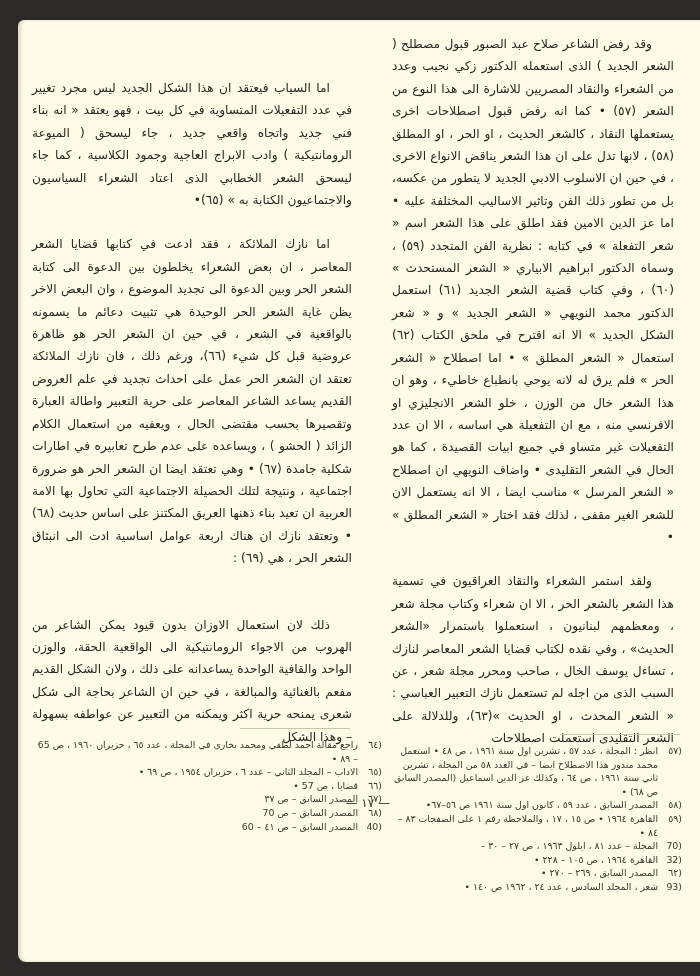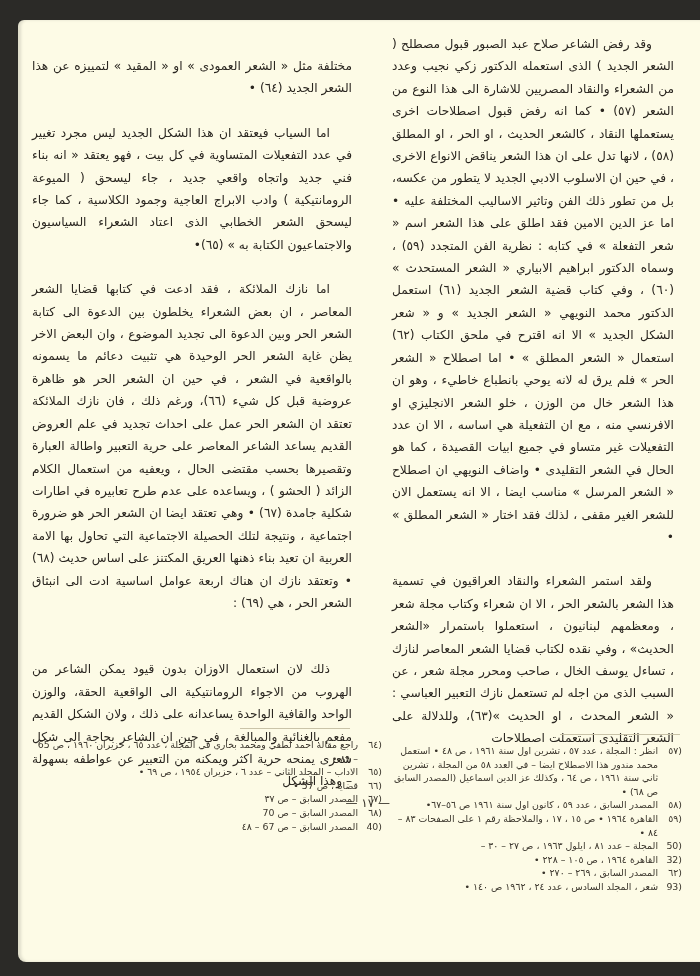--- a/index.html
+++ b/index.html
@@ -59,39 +59,38 @@
     </div>
   <div class="fnrow">
       <span class="num">(٥٨</span>
       <span class="txt">المصدر السابق ، عدد ٥٩ ، كانون اول سنة ١٩٦١ ص ٥٦–٦٧•</span>
     </div>
   <div class="fnrow">
       <span class="num">(٥٩</span>
       <span class="txt">القاهرة ١٩٦٤ • ص ١٥ ، ١٧ ، والملاحظة رقم ١ على الصفحات ٨٣ – ٨٤ •</span>
     </div>
   <div class="fnrow">
-      <span class="num">(50</span>
+      <span class="num">(70</span>
       <span class="txt">المجلة – عدد ٨١ ، ايلول ١٩٦٣ ، ص ٢٧ – ٣٠ –</span>
     </div>
   <div class="fnrow">
       <span class="num">(32</span>
       <span class="txt">القاهرة ١٩٦٤ ، ص ١٠٥ – ٢٢٨ •</span>
     </div>
   <div class="fnrow">
       <span class="num">(٦٢</span>
       <span class="txt">المصدر السابق ، ٢٦٩ – ٢٧٠ •</span>
     </div>
   <div class="fnrow">
       <span class="num">(93</span>
       <span class="txt">شعر ، المجلد السادس ، عدد ٢٤ ، ١٩٦٢ ص ١٤٠ •</span>
     </div>
 </div>
 
 <div class="col left-col">
-  <p>مختلفة مثل « الشعر العمودى » او « المقيد » لتمييزه عن هذا الشعر الجديد (٦٤) •</p>
   <div class="gap"></div>
   <p class="indent">اما السياب فيعتقد ان هذا الشكل الجديد ليس مجرد تغيير في عدد التفعيلات المتساوية في كل بيت ، فهو يعتقد « انه بناء فني جديد واتجاه واقعي جديد ، جاء ليسحق ( الميوعة الرومانتيكية ) وادب الابراج العاجية وجمود الكلاسية ، كما جاء ليسحق الشعر الخطابي الذى اعتاد الشعراء السياسيون والاجتماعيون الكتابة به » (٦٥)•</p>
   <div class="gap"></div>
   <p class="indent">اما نازك الملائكة ، فقد ادعت في كتابها <b>قضايا الشعر المعاصر</b> ، ان بعض الشعراء يخلطون بين الدعوة الى كتابة الشعر الحر وبين الدعوة الى تجديد الموضوع ، وان البعض الاخر يظن غاية الشعر الحر الوحيدة هي تثبيت دعائم ما يسمونه بالواقعية في الشعر ، في حين ان الشعر الحر هو ظاهرة عروضية قبل كل شيء (٦٦)، ورغم ذلك ، فان نازك الملائكة تعتقد ان الشعر الحر عمل على احداث تجديد في علم العروض القديم يساعد الشاعر المعاصر على حرية التعبير واطالة العبارة وتقصيرها بحسب مقتضى الحال ، ويعفيه من استعمال الكلام الزائد ( الحشو ) ، ويساعده على عدم طرح تعابيره في اطارات شكلية جامدة (٦٧) • وهي تعتقد ايضا ان الشعر الحر هو ضرورة اجتماعية ، ونتيجة لتلك الحصيلة الاجتماعية التي تحاول بها الامة العربية ان تعيد بناء ذهنها العريق المكتنز على اساس حديث (٦٨) • وتعتقد نازك ان هناك اربعة عوامل اساسية ادت الى انبثاق الشعر الحر ، هي (٦٩) :</p>
   <div class="gap"></div>
   <div class="gap"></div>
   <p class="indent">ذلك لان استعمال الاوزان بدون قيود يمكن الشاعر من الهروب من الاجواء الرومانتيكية الى الواقعية الحقة، والوزن الواحد والقافية الواحدة يساعدانه على ذلك ، ولان الشكل القديم مفعم بالغنائية والمبالغة ، في حين ان الشاعر بحاجة الى شكل شعرى يمنحه حرية اكثر ويمكنه من التعبير عن عواطفه بسهولة – وهذا الشكل</p>
 </div>
 
 <div class="rule" style="left:240px; top:728px; width:110px;"></div>
@@ -112,17 +111,17 @@
   <div class="fnrow">
       <span class="num">(٦٧</span>
       <span class="txt">المصدر السابق – ص ٣٧</span>
     </div>
   <div class="fnrow">
       <span class="num">(٦٨</span>
       <span class="txt">المصدر السابق – ص 70</span>
     </div>
   <div class="fnrow">
       <span class="num">(40</span>
-      <span class="txt">المصدر السابق – ص 67 – ٤٨</span>
+      <span class="txt">المصدر السابق – ص ٤١ – 60</span>
     </div>
 </div>
 
 <div class="pagenum">— ١٧ —</div>
 
 </body></html>

